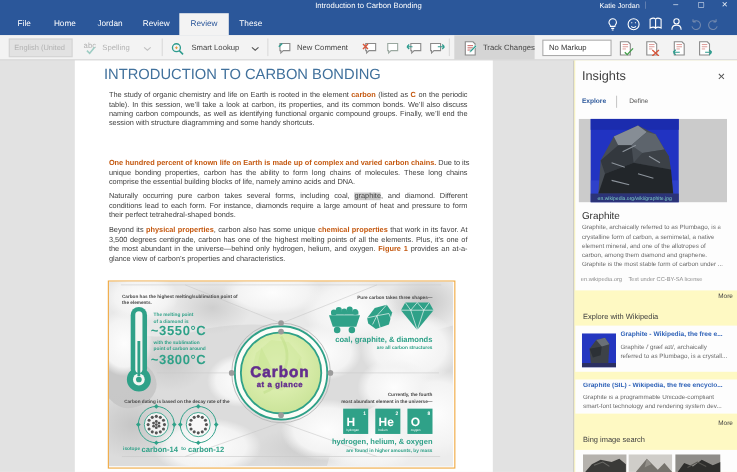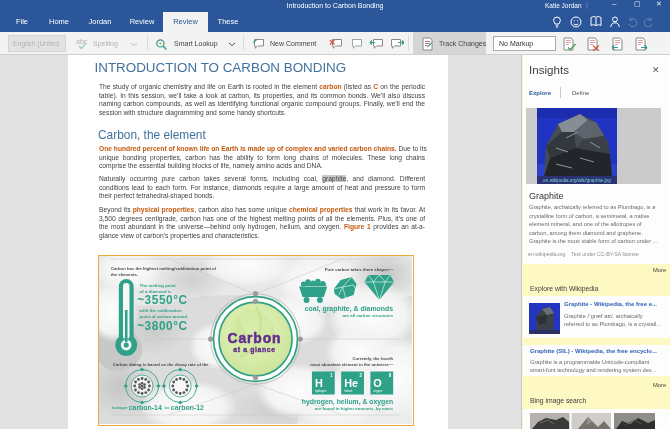--- a/index.html
+++ b/index.html
@@ -137,21 +137,20 @@
         <path d="M7 10.5 h6 m0 0 l-2.3 -2.3 m2.3 2.3 l-2.3 2.3" stroke="#2e9c8e" stroke-width="1.1" fill="none"></path>
       </svg>
   </div>
 
   <div id="page">
     <div class="abs" style="left:26.5px;top:5px;font-size:13.4px;color:#41719c;">INTRODUCTION TO CARBON BONDING</div>
     <div class="jline" style="top:28px;">The study of organic chemistry and life on Earth is rooted in the element <span class="ob">carbon</span> (listed as <span class="ob">C</span> on the periodic</div>
     <div class="jline" style="top:36.5px;">table). In this session, we’ll take a look at carbon, its properties, and its common bonds. We’ll also discuss</div>
     <div class="jline" style="top:45px;">naming carbon compounds, as well as identifying functional organic compound groups. Finally, we’ll end the</div>
     <div class="lline" style="top:53.5px;">session with structure diagramming and some handy shortcuts.</div>
-    <div class="abs" style="left:30px;top:72.5px;font-size:11.9px;color:#41719c;">Carbon, the element</div>
     <div class="jline" style="top:90px;"><span class="ob">One hundred percent of known life on Earth is made up of complex and varied carbon chains.</span> Due to its</div>
     <div class="jline" style="top:98.5px;">unique bonding properties, carbon has the ability to form long chains of molecules. These long chains</div>
     <div class="lline" style="top:107px;">comprise the essential building blocks of life, namely amino acids and DNA.</div>
     <div class="jline" style="top:120px;">Naturally occurring pure carbon takes several forms, including coal, <span style="background:#cbcbcb;">graphite</span>, and diamond. Different</div>
     <div class="jline" style="top:128.5px;">conditions lead to each form. For instance, diamonds require a large amount of heat and pressure to form</div>
     <div class="lline" style="top:137px;">their perfect tetrahedral-shaped bonds.</div>
     <div class="jline" style="top:151px;">Beyond its <span class="ob">physical properties</span>, carbon also has some unique <span class="ob">chemical properties</span> that work in its favor. At</div>
     <div class="jline" style="top:159.5px;">3,500 degrees centigrade, carbon has one of the highest melting points of all the elements. Plus, it’s one of</div>
     <div class="jline" style="top:168px;">the most abundant in the universe—behind only hydrogen, helium, and oxygen. <span class="ob">Figure 1</span> provides an at-a-</div>
     <div class="lline" style="top:176.5px;">glance view of carbon’s properties and characteristics.</div>

